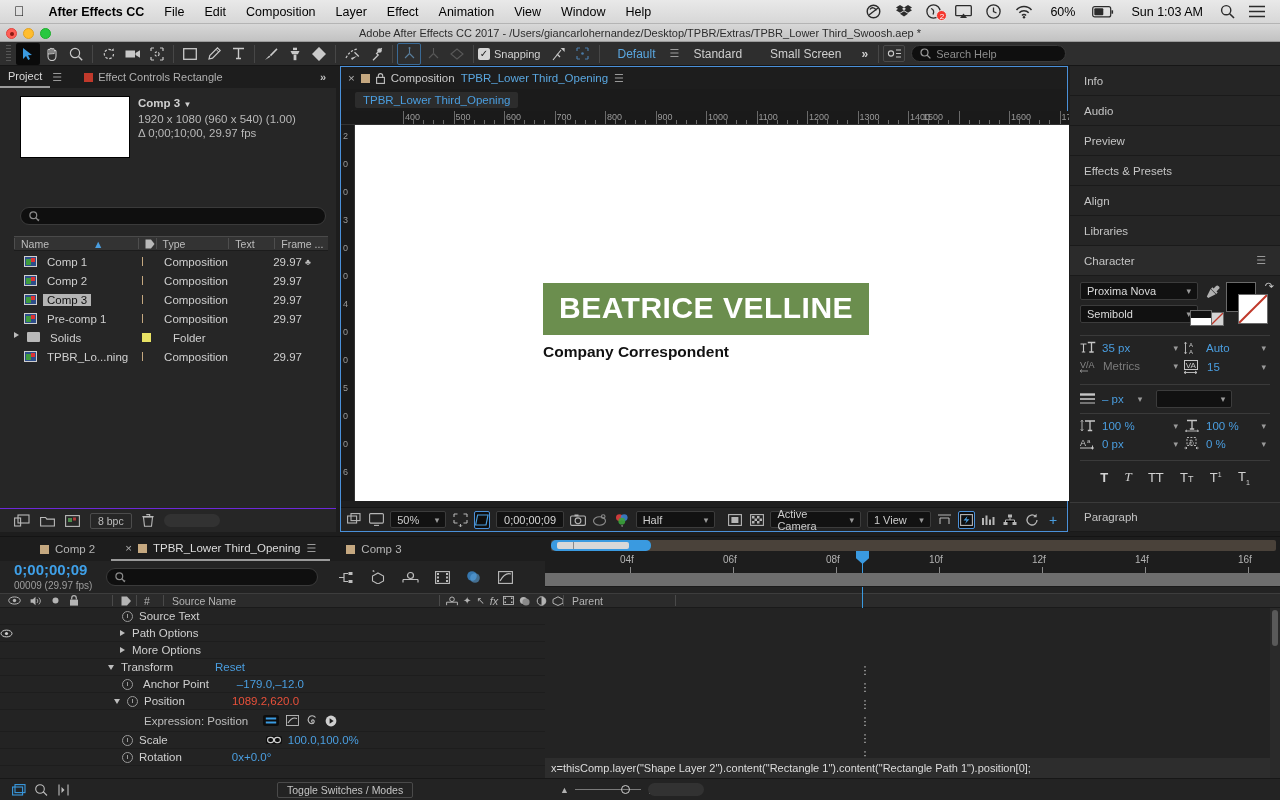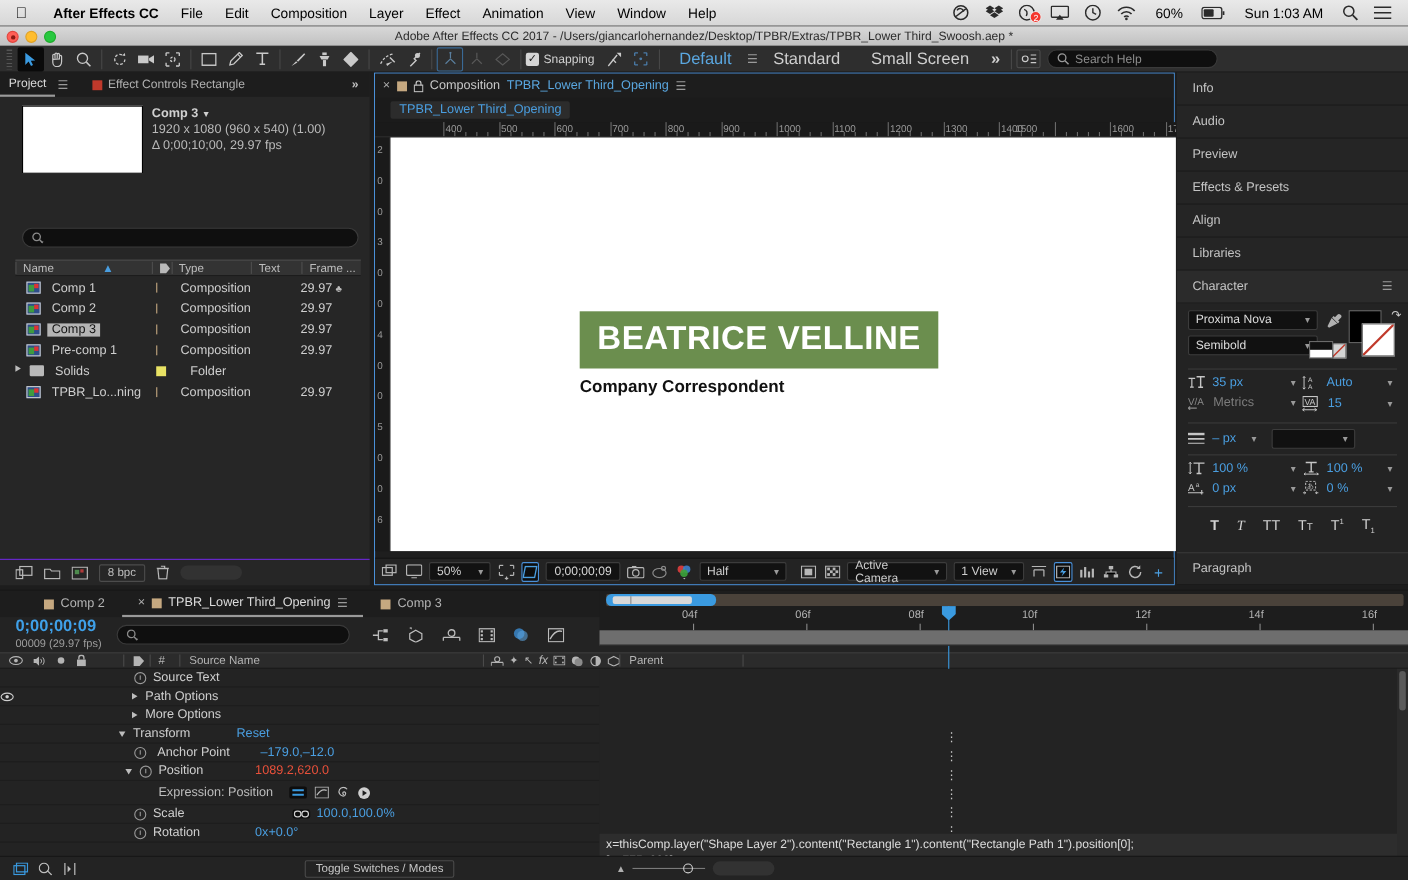--- a/index.html
+++ b/index.html
@@ -58,21 +58,21 @@
   .grip { width: 9px; height: 18px; margin: 0 3px 0 4px;
     background-image: repeating-linear-gradient(to bottom, #555 0 1px, transparent 1px 3px);
     background-size: 5px 100%; background-repeat: no-repeat; background-position: center; }
   .tbtn { width: 24px; height: 22px; display: flex; align-items: center; justify-content: center; color: #c9c9c9; }
   .tbtn.sel { background: #0a0a0a; border-radius: 2px; }
   .tbtn.dim { color: #6a6a6a; }
   .tsep { width: 1px; height: 18px; background: #474747; margin: 0 4px; }
   .snap { display: flex; align-items: center; gap: 4px; color: #d2d2d2; font-size: 11px; }
   .chk { width: 12px; height: 12px; background: #d5d5d5; border-radius: 2px; color: #1a1a1a;
         font-size: 10px; line-height: 12px; text-align: center; }
-  .ws { padding: 0 14px; font-size: 15px; color: #cfcfcf; white-space: nowrap;}
+  .ws { padding: 0 14px; font-size: 12px; color: #cfcfcf; white-space: nowrap;}
   .ws.blue { color: #5aa7e0; }
   .helpbox {
     display: flex; align-items: center; gap: 5px; background: #0f0f0f;
     border: 1px solid #3a3a3a; border-radius: 9px; height: 17px; padding: 0 8px;
     color: #8d8d8d; font-size: 11px; margin-left: 6px; width: 155px;
   }
 
   
   .panel { position: absolute; background: #232323; }
   .ptab { height: 22px; display: flex; align-items: center; gap: 5px; padding: 0 8px; font-size: 11px; color: #b0b0b0; }
@@ -122,21 +122,21 @@
   .comp-tab .x { color: #b0b0b0; }
   .comp-tab .blue { color: #5aa7e0; }
   .comp-sub { height: 22px; background: #1b1b1b; display: flex; align-items: center; padding-left: 14px; }
   .comp-crumb { background: #2c2c2c; color: #4a9ee0; font-size: 11.5px; padding: 2px 8px; border-radius: 2px; }
   .ruler-h { position: absolute; left: 0; top: 44px; width: 728px; height: 14px; background: #1a1a1a; border-bottom: 1px solid #333; overflow: hidden; }
   .ruler-v { position: absolute; left: 0; top: 58px; width: 14px; height: 376px; background: #1a1a1a; border-right: 1px solid #333; overflow: hidden; }
   .rt { position: absolute; font-size: 9px; color: #9a9a9a; top: 1px; }
   .rtick { position: absolute; bottom: 0; width: 1px; background: #6a6a6a; }
   .rtv { position: absolute; font-size: 9px; color: #9a9a9a; left: 2px; }
   .canvas { position: absolute; left: 14px; top: 58px; width: 714px; height: 376px; background: #ffffff; }
-  .lower3 { position: absolute; left: 172px; top: 158px; }
+  .lower3 { position: absolute; left: 188px; top: 158px; }
   .l3-bar { background: #6b8e4e; color: #fff; font-weight: bold; font-size: 30px; letter-spacing: 0.5px;
             padding: 10px 16px 12px; line-height: 1; display: inline-block; font-family: "Liberation Sans", sans-serif; }
   .l3-sub { text-align: left; color: #111; font-weight: bold; font-size: 15.5px; margin-top: 8px; padding-right: 14px; }
   .comp-foot {
     position: absolute; left: 0; bottom: 0; width: 726px; height: 24px; background: #232323;
     display: flex; align-items: center; gap: 6px; padding: 0 6px; border-top: 1px solid #151515;
   }
   .sel-box { background: #121212; border: 1px solid #3c3c3c; border-radius: 2px; height: 17px;
              display: flex; align-items: center; padding: 0 6px; font-size: 11px; color: #cdcdcd; gap: 8px; }
   .sel-box .cv { margin-left: auto; color: #9a9a9a; }

